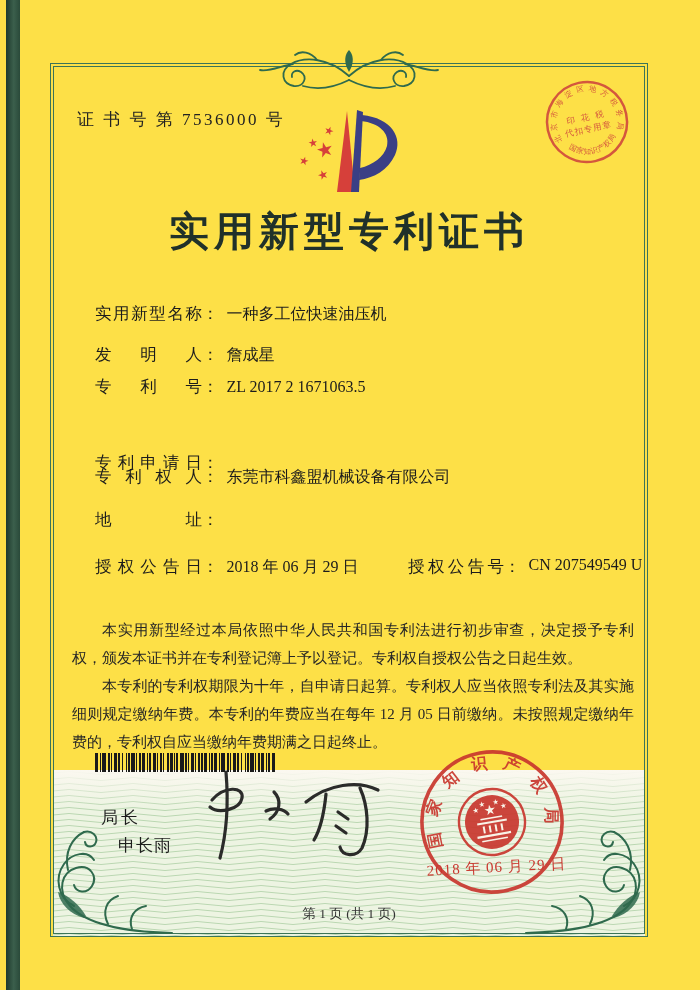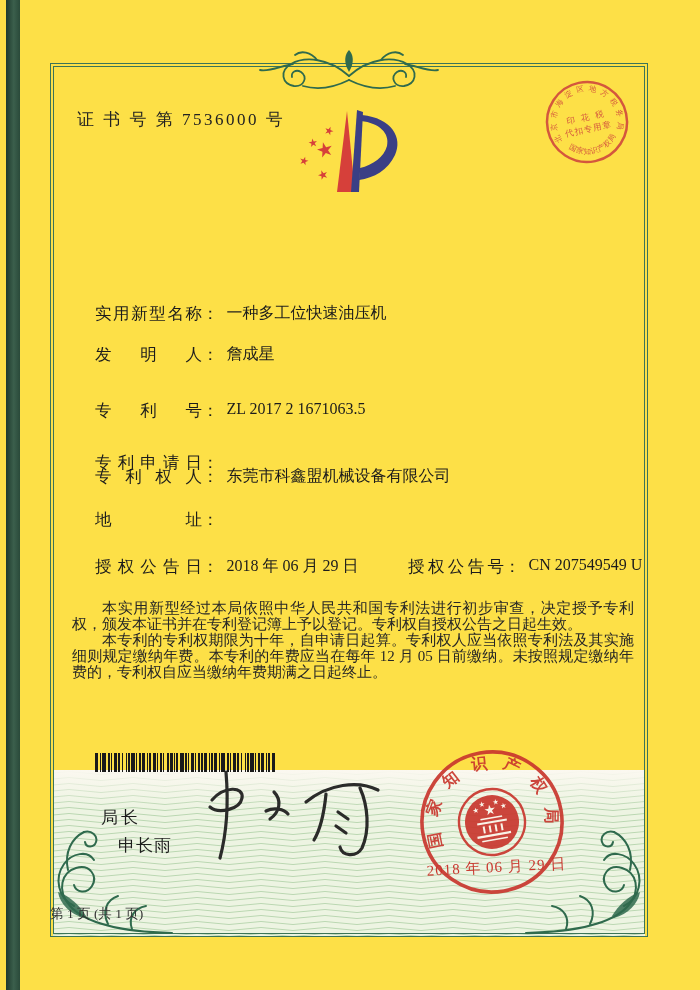--- a/index.html
+++ b/index.html
@@ -10,42 +10,42 @@
          background:linear-gradient(90deg,#1e3a2d,#3b5f4c 55%,#2a4a3a)}
   .band{position:absolute;left:53px;top:770px;width:592px;height:166px}
   .band-fade{position:absolute;left:53px;top:770px;width:592px;height:38px;
          background:linear-gradient(#fbf8f0,rgba(251,248,240,0))}
   .frame{position:absolute;left:50px;top:63px;width:598px;height:874px;border:1.5px solid #3c7458;pointer-events:none}
   .frame::after{content:"";position:absolute;inset:2px;border:1.5px solid #3c7458}
   .cert-no{position:absolute;left:77px;top:108px;font-size:17px;letter-spacing:2.5px;color:#222}
   .logo{position:absolute;left:296px;top:108px}
   .title{position:absolute;left:50px;top:204px;width:598px;text-align:center;
          font-size:40px;font-weight:bold;letter-spacing:5px;color:#20312a}
-  .row{position:absolute;left:95px;font-size:16.5px;color:#1c1c1c;display:flex;align-items:flex-start;white-space:nowrap}
+  .row{position:absolute;left:95px;font-size:16.5px;color:#1c1c1c;display:flex;align-items:center;white-space:nowrap}
   .row .lbl{display:inline-block;width:107px;text-align:justify;text-align-last:justify}
   .row .colon{margin-right:8px}
   .row .val{font-size:16px;white-space:normal}
   .row .val .vline{line-height:22px}
   .row2{position:absolute;left:408px;font-size:16.5px;color:#1c1c1c;display:flex;white-space:nowrap}
   .row2 .lbl{display:inline-block;width:96px;text-align:justify;text-align-last:justify}
   .row2 .colon{margin-right:8px}
   .row2 .val{font-size:16px}
-  .body-text{position:absolute;left:72px;top:600px;width:562px;font-size:15px;line-height:16px;
+  .body-text{position:absolute;left:72px;top:616px;width:562px;font-size:15px;line-height:28px;
          color:#262626;text-align:justify}
   .body-text p{text-indent:2em}
   .barcode{position:absolute;left:95px;top:753px}
   .signer{position:absolute;color:#1d1d1d;font-size:17px}
   .signer-title{left:101px;top:806px;letter-spacing:3px}
   .signer-name{left:118px;top:834px;letter-spacing:1px}
   .signature{position:absolute;left:178px;top:762px}
   .seal{position:absolute;left:412px;top:742px}
   .seal-date{position:absolute;left:424px;top:858px;width:145px;text-align:center;color:#c9372e;
          font-size:15px;letter-spacing:1px;transform:rotate(-3deg);white-space:nowrap}
   .tax-stamp{position:absolute;left:537px;top:72px}
-  .footer{position:absolute;left:50px;top:905px;width:598px;font-size:13.5px;color:#333}
+  .footer{position:absolute;left:50px;top:905px;width:598px;text-align:center;font-size:13.5px;color:#333}
   .orn-top{position:absolute;left:257px;top:46px}
   .fl-left{position:absolute;left:44px;top:830px}
   .fl-right{position:absolute;left:524px;top:830px;transform:scaleX(-1)}
 </style>
 </head>
 <body>
 
 <div class="page">
 
   <svg class="band" width="592" height="166">
@@ -124,32 +124,33 @@
         <textPath href="#taxTop" startOffset="5">北京市海淀区地方税务局</textPath>
       </text>
       <text font-size="7.5" letter-spacing="0.4">
         <textPath href="#taxBot" startOffset="1">国家知识产权局</textPath>
       </text>
       <text x="0" y="-2" text-anchor="middle" font-size="8.5" letter-spacing="2">印 花 税</text>
       <text x="0" y="10" text-anchor="middle" font-size="8.5" letter-spacing="1">代扣专用章</text>
     </g>
   </svg>
 
+  <div class="title">实用新型专利证书</div>
 
   <div class="row" style="top:303px">
     <span class="lbl">实用新型名称</span>
       <span class="colon">：</span>
     <span class="val">一种多工位快速油压机</span>
   </div>
   <div class="row" style="top:344px">
     <span class="lbl">发明人</span>
       <span class="colon">：</span>
     <span class="val">詹成星</span>
   </div>
-  <div class="row" style="top:400px">
+  <div class="row" style="top:376px">
     <span class="lbl">专利号</span>
       <span class="colon">：</span>
     <span class="val">ZL 2017 2 1671063.5</span>
   </div>
   <div class="row" style="top:452px">
     <span class="lbl">专利申请日</span>
       <span class="colon">：</span>
   </div>
   <div class="row" style="top:466px">
     <span class="lbl">专利权人</span>

